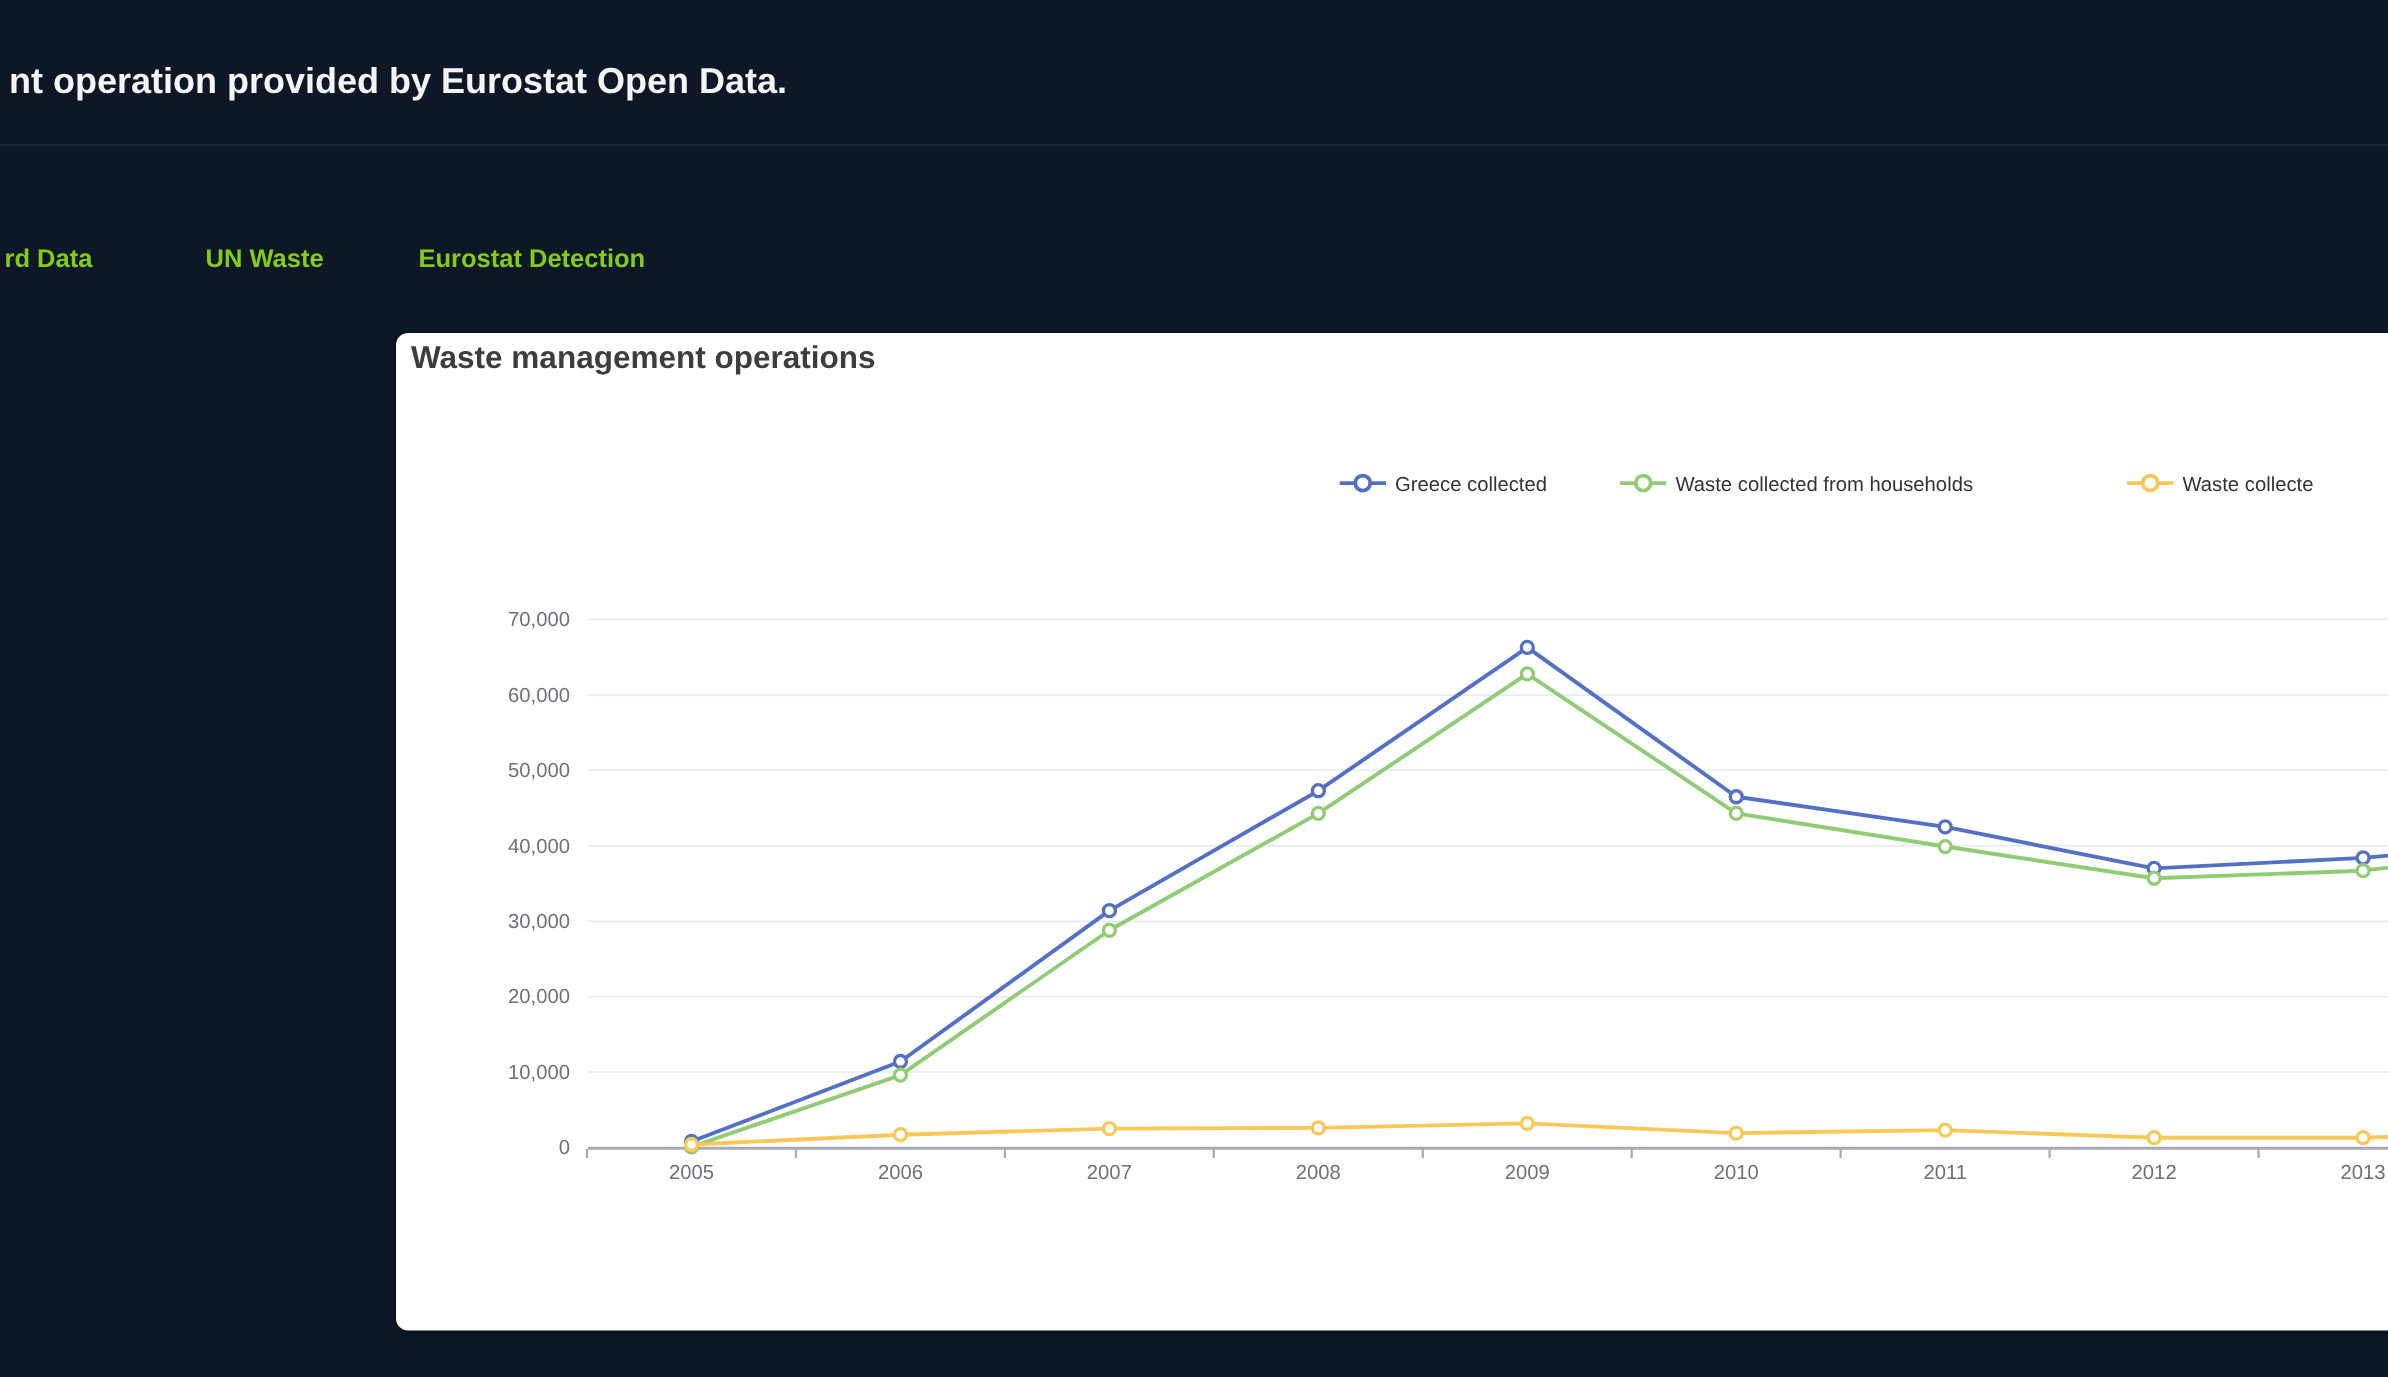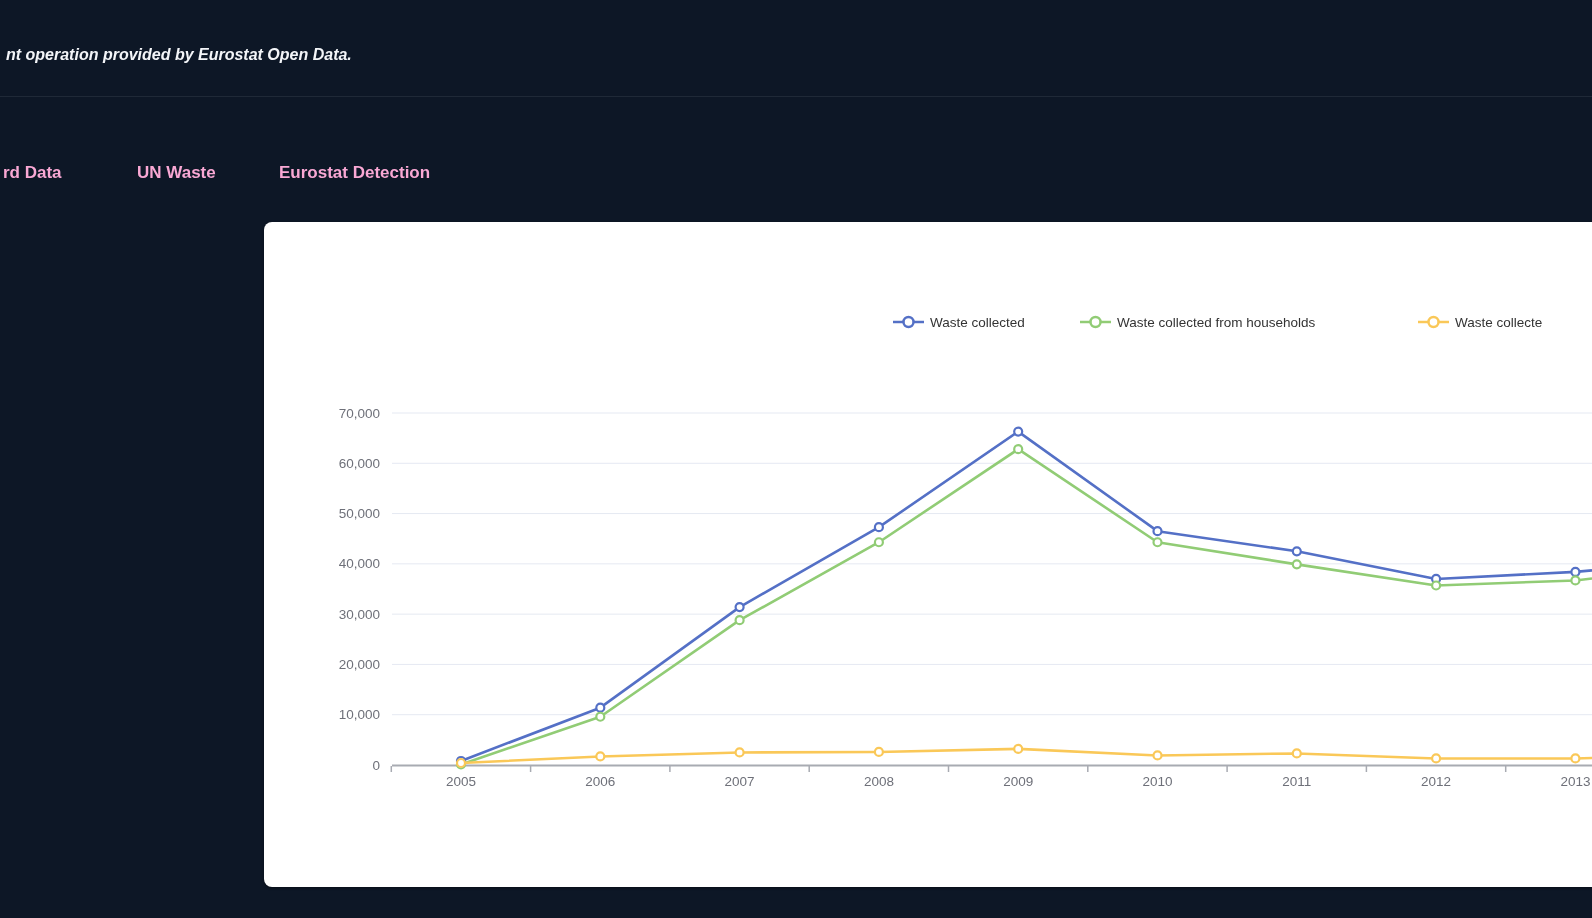--- a/index.html
+++ b/index.html
@@ -3,31 +3,30 @@
 <meta charset="utf-8">
 <style>
   html,body{margin:0;padding:0;}
   body{
     width:1592px;height:918px;overflow:hidden;position:relative;
     background:#0d1726;
     font-family:"Liberation Sans","DejaVu Sans",sans-serif;
   }
   .banner{
     position:absolute;left:6px;top:42px;height:26px;
-    color:#f3f5f8;font-size:16px;font-weight:700;line-height:26px;
+    color:#f3f5f8;font-size:24px;font-weight:700;line-height:26px;
     white-space:nowrap;
-    font-style:italic;
   }
   .topbar-divider{
     position:absolute;left:0;top:96px;width:1592px;height:1px;
     background:rgba(255,255,255,0.08);
   }
   .tab{
     position:absolute;top:161px;height:24px;line-height:24px;
-    color:#f9a8d4;font-size:17px;font-weight:600;white-space:nowrap;cursor:pointer;
+    color:#84cc16;font-size:17px;font-weight:600;white-space:nowrap;cursor:pointer;
   }
   .tab-0{left:3px;}
   .tab-1{left:137px;}
   .tab-2{left:279px;}
   .card{
     position:absolute;left:264px;top:222px;width:1348px;height:665px;
     background:#ffffff;border-radius:8px;
     box-shadow:0 1px 3px rgba(0,0,0,0.45);
   }
   .card-title{
@@ -125,27 +124,28 @@
         <circle cx="336.3" cy="534.4514285714286" r="4" fill="#fff" stroke="#FAC858" stroke-width="2.2"></circle>
         <circle cx="475.6" cy="530.4285714285714" r="4" fill="#fff" stroke="#FAC858" stroke-width="2.2"></circle>
         <circle cx="614.9000000000001" cy="529.9257142857143" r="4" fill="#fff" stroke="#FAC858" stroke-width="2.2"></circle>
         <circle cx="754.2" cy="526.9085714285715" r="4" fill="#fff" stroke="#FAC858" stroke-width="2.2"></circle>
         <circle cx="893.5" cy="533.4457142857143" r="4" fill="#fff" stroke="#FAC858" stroke-width="2.2"></circle>
         <circle cx="1032.8000000000002" cy="531.4342857142857" r="4" fill="#fff" stroke="#FAC858" stroke-width="2.2"></circle>
         <circle cx="1172.1000000000001" cy="536.4628571428572" r="4" fill="#fff" stroke="#FAC858" stroke-width="2.2"></circle>
         <circle cx="1311.4" cy="536.4628571428572" r="4" fill="#fff" stroke="#FAC858" stroke-width="2.2"></circle>
       </svg>
     </div>
+  <h2 class="card-title">Waste management operations</h2>
   <div id="legend">
       <div class="legend-item" style="left: 629px;">
         <svg width="31" height="14">
           <line x1="0" y1="7" x2="31" y2="7" stroke="#5470C6" stroke-width="2.5"></line>
           <circle cx="15.5" cy="7" r="5" fill="#fff" stroke="#5470C6" stroke-width="2.5"></circle>
         </svg>
-        <span class="legend-label">Waste collected</span>
+        <span class="legend-label">Greece collected</span>
       </div>
       <div class="legend-item" style="left: 816px;">
         <svg width="31" height="14">
           <line x1="0" y1="7" x2="31" y2="7" stroke="#91CC75" stroke-width="2.5"></line>
           <circle cx="15.5" cy="7" r="5" fill="#fff" stroke="#91CC75" stroke-width="2.5"></circle>
         </svg>
         <span class="legend-label">Waste collected from households</span>
       </div>
       <div class="legend-item" style="left: 1154px;">
         <svg width="31" height="14">

